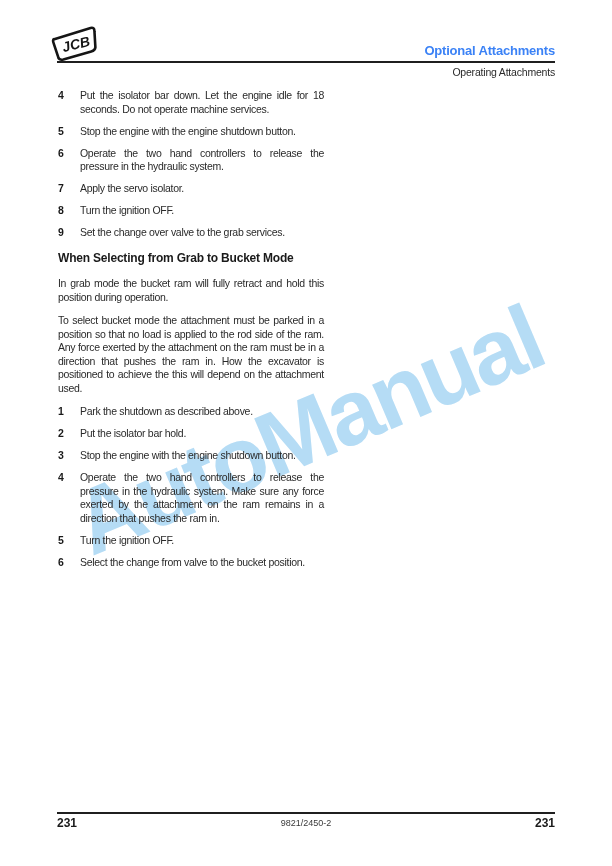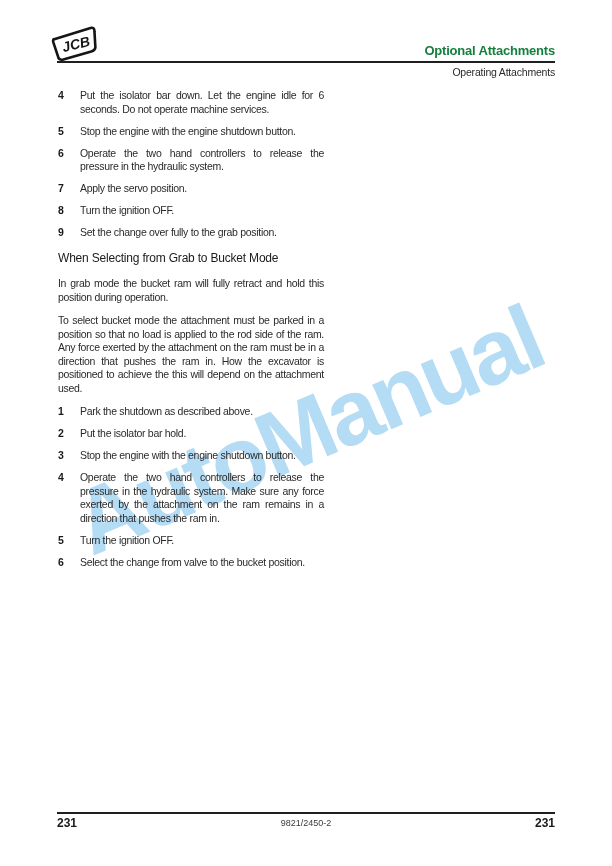--- a/index.html
+++ b/index.html
@@ -34,21 +34,21 @@
   }
 
   
   .header { position: absolute; left: 0; top: 0; width: 612px; z-index: 2; }
   .logo {
     position: absolute; left: 50px; top: 24px;
     width: 52px; height: 40px;
   }
   .header-title {
     position: absolute; right: 57px; top: 43px;
-    font-size: 13px; font-weight: bold; color: #15803d;
+    font-size: 13px; font-weight: bold; color: #3b82f6;
     letter-spacing: -0.2px;
   }
   .header-rule {
     position: absolute; left: 57px; right: 57px; top: 61px;
     height: 1.5px; background: #1f1f1f;
   }
   .header-subtitle {
     position: absolute; right: 57px; top: 66px;
     font-size: 10.5px; color: #2a2a2a;
     letter-spacing: -0.2px;
@@ -59,21 +59,21 @@
   .content {
     position: absolute; left: 58px; top: 85px;
     width: 266px; z-index: 2;
     font-size: 10.5px; line-height: 13.5px;
     letter-spacing: -0.3px;
   }
   .li-row { display: flex; margin-bottom: 8.5px; }
   .li-num { width: 22px; flex: 0 0 22px; font-weight: bold; color: #1a1a1a; }
   .li-text { flex: 1; text-align: justify; }
   .section-heading {
-    font-weight: normal; font-size: 12px; color: #1a1a1a;
+    font-weight: bold; font-size: 12px; color: #1a1a1a;
     margin-top: 12px; margin-bottom: 12px;
     letter-spacing: -0.2px;
   }
   .para { text-align: justify; margin-bottom: 10px; }
   .list { margin-top: 4px; }
 
   
   .footer { position: absolute; left: 0; bottom: 0; width: 612px; z-index: 2; }
   .footer-rule {
     position: absolute; left: 57px; right: 57px; top: -54px;
@@ -113,41 +113,41 @@
     <div class="header-title">Optional Attachments</div>
     <div class="header-rule"></div>
     <div class="header-subtitle">Operating Attachments</div>
   </div>
 
   <div class="content">
 
     <div class="list">
       <div class="li-row">
         <div class="li-num">4</div>
-        <div class="li-text">Put the isolator bar down. Let the engine idle for 6 seconds. Do not operate machine services.</div>
+        <div class="li-text">Put the isolator bar down. Let the engine idle for 18 seconds. Do not operate machine services.</div>
       </div>
       <div class="li-row">
         <div class="li-num">5</div>
         <div class="li-text">Stop the engine with the engine shutdown button.</div>
       </div>
       <div class="li-row">
         <div class="li-num">6</div>
         <div class="li-text">Operate the two hand controllers to release the pressure in the hydraulic system.</div>
       </div>
       <div class="li-row">
         <div class="li-num">7</div>
-        <div class="li-text">Apply the servo position.</div>
+        <div class="li-text">Apply the servo isolator.</div>
       </div>
       <div class="li-row">
         <div class="li-num">8</div>
         <div class="li-text">Turn the ignition OFF.</div>
       </div>
       <div class="li-row">
         <div class="li-num">9</div>
-        <div class="li-text">Set the change over fully to the grab position.</div>
+        <div class="li-text">Set the change over valve to the grab services.</div>
       </div>
     </div>
 
     <div class="section-heading">When Selecting from Grab to Bucket Mode</div>
 
     <div class="para">In grab mode the bucket ram will fully retract and hold this position during operation.</div>
     <div class="para">To select bucket mode the attachment must be parked in a position so that no load is applied to the rod side of the ram. Any force exerted by the attachment on the ram must be in a direction that pushes the ram in. How the excavator is positioned to achieve the this will depend on the attachment used.</div>
 
     <div class="list" style="margin-top:9px;">
       <div class="li-row">

